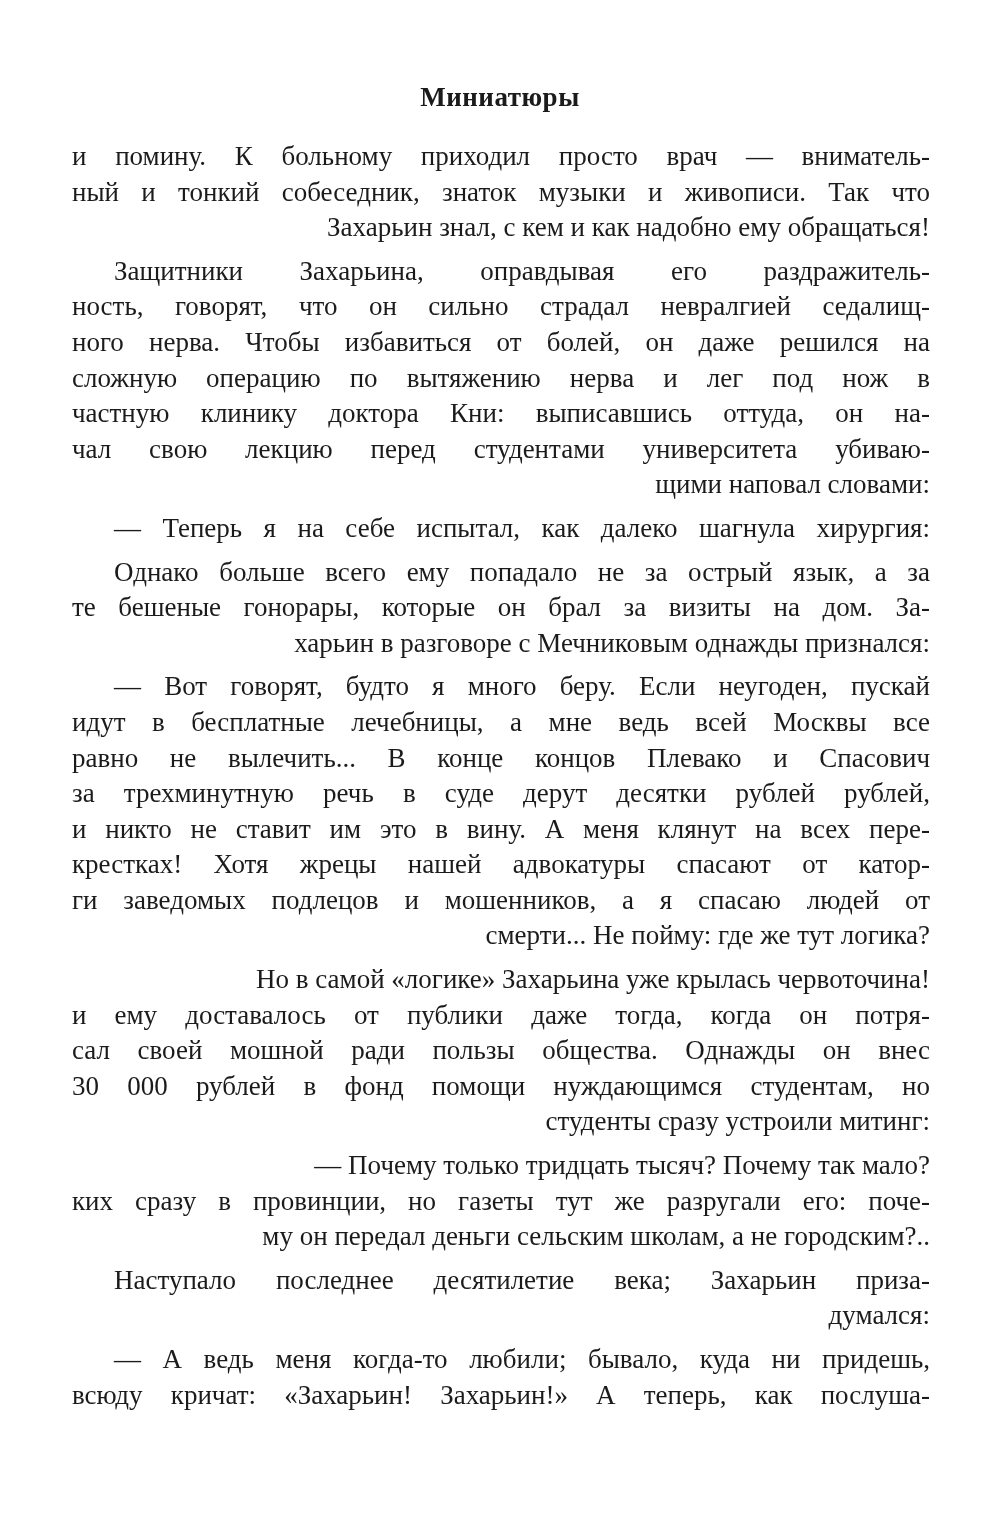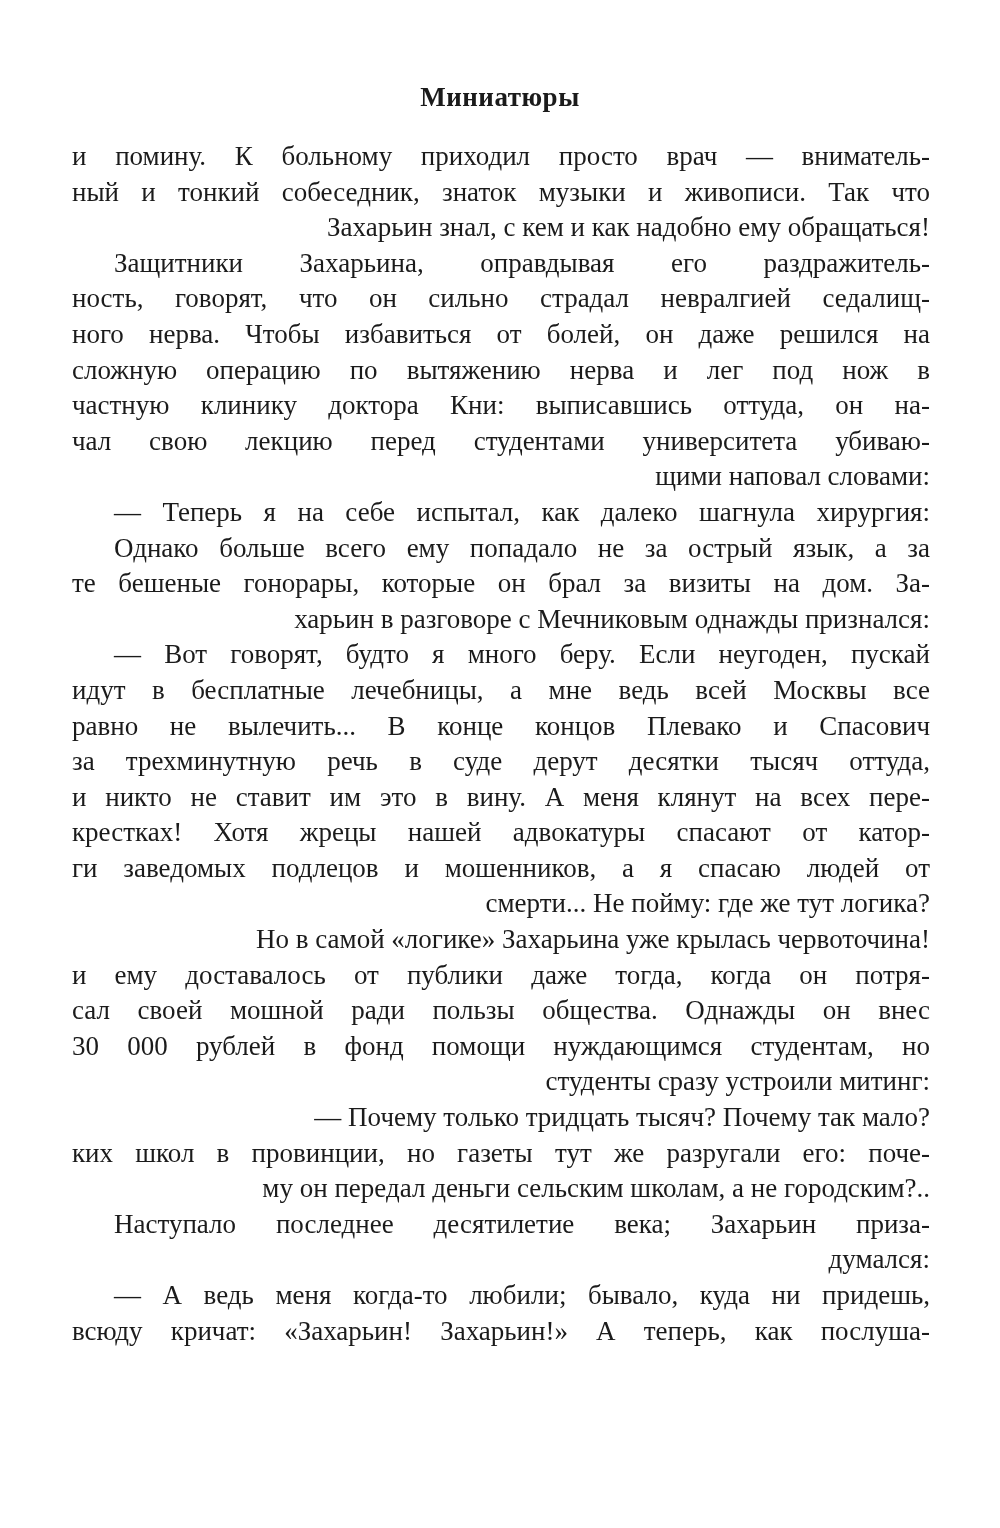--- a/index.html
+++ b/index.html
@@ -35,20 +35,21 @@
   .line {
     text-align: right;
     min-height: 35.6px;
   }
   .line.just {
     text-align: justify;
     text-align-last: justify;
   }
   .line.indent {
     text-indent: 42px;
+    margin-top: 8px;
   }
   .line i {
     font-style: italic;
   }
   .page-num {
     position: absolute;
     top: 1549px;
     left: 0;
     width: 100%;
     text-align: center;
@@ -73,32 +74,32 @@
       <div class="line just">частную клинику доктора Кни: выписавшись оттуда, он на-</div>
       <div class="line just">чал свою лекцию перед студентами университета убиваю-</div>
       <div class="line">щими наповал словами:</div>
       <div class="line just indent">— Теперь я на себе испытал, как далеко шагнула хирургия:</div>
       <div class="line just indent">Однако больше всего ему попадало не за острый язык, а за</div>
       <div class="line just">те бешеные гонорары, которые он брал за визиты на дом. За-</div>
       <div class="line">харьин в разговоре с Мечниковым однажды признался:</div>
       <div class="line just indent">— Вот говорят, будто я много беру. Если неугоден, пускай</div>
       <div class="line just">идут в бесплатные лечебницы, а мне ведь всей Москвы все</div>
       <div class="line just">равно не вылечить... В конце концов Плевако и Спасович</div>
-      <div class="line just">за трехминутную речь в суде дерут десятки тысяч оттуда,</div>
+      <div class="line just">за трехминутную речь в суде дерут десятки рублей рублей,</div>
       <div class="line just">и никто не ставит им это в вину. А меня клянут на всех пере-</div>
       <div class="line just">крестках! Хотя жрецы нашей адвокатуры спасают от катор-</div>
       <div class="line just">ги заведомых подлецов и мошенников, а я спасаю людей от</div>
       <div class="line">смерти... Не пойму: где же тут логика?</div>
       <div class="line indent">Но в самой «логике» Захарьина уже крылась червоточина!</div>
       <div class="line just">и ему доставалось от публики даже тогда, когда он потря-</div>
       <div class="line just">сал своей мошной ради пользы общества. Однажды он внес</div>
       <div class="line just">30 000 рублей в фонд помощи нуждающимся студентам, но</div>
       <div class="line">студенты сразу устроили митинг:</div>
       <div class="line indent">— Почему только тридцать тысяч? Почему так мало?</div>
-      <div class="line just">ких школ в провинции, но газеты тут же разругали его: поче-</div>
+      <div class="line just">ких сразу в провинции, но газеты тут же разругали его: поче-</div>
       <div class="line">му он передал деньги сельским школам, а не городским?..</div>
       <div class="line just indent">Наступало последнее десятилетие века; Захарьин приза-</div>
       <div class="line">думался:</div>
       <div class="line just indent">— А ведь меня когда-то любили; бывало, куда ни придешь,</div>
       <div class="line just">всюду кричат: «Захарьин! Захарьин!» А теперь, как послуша-</div>
     </div>
 
   <div class="page-num">13</div>
 </div>
 

